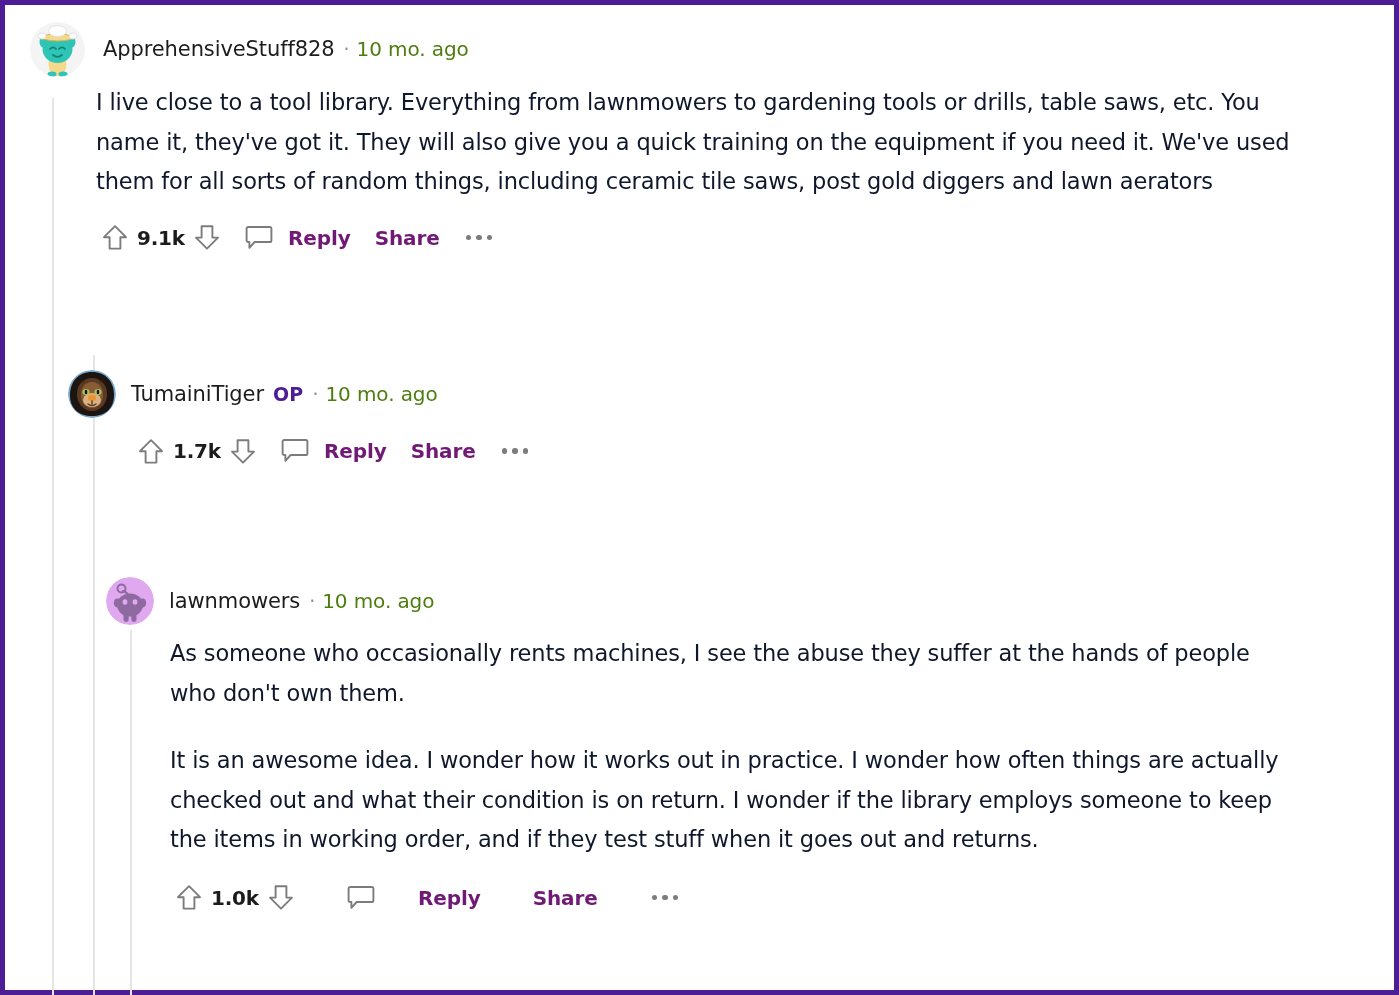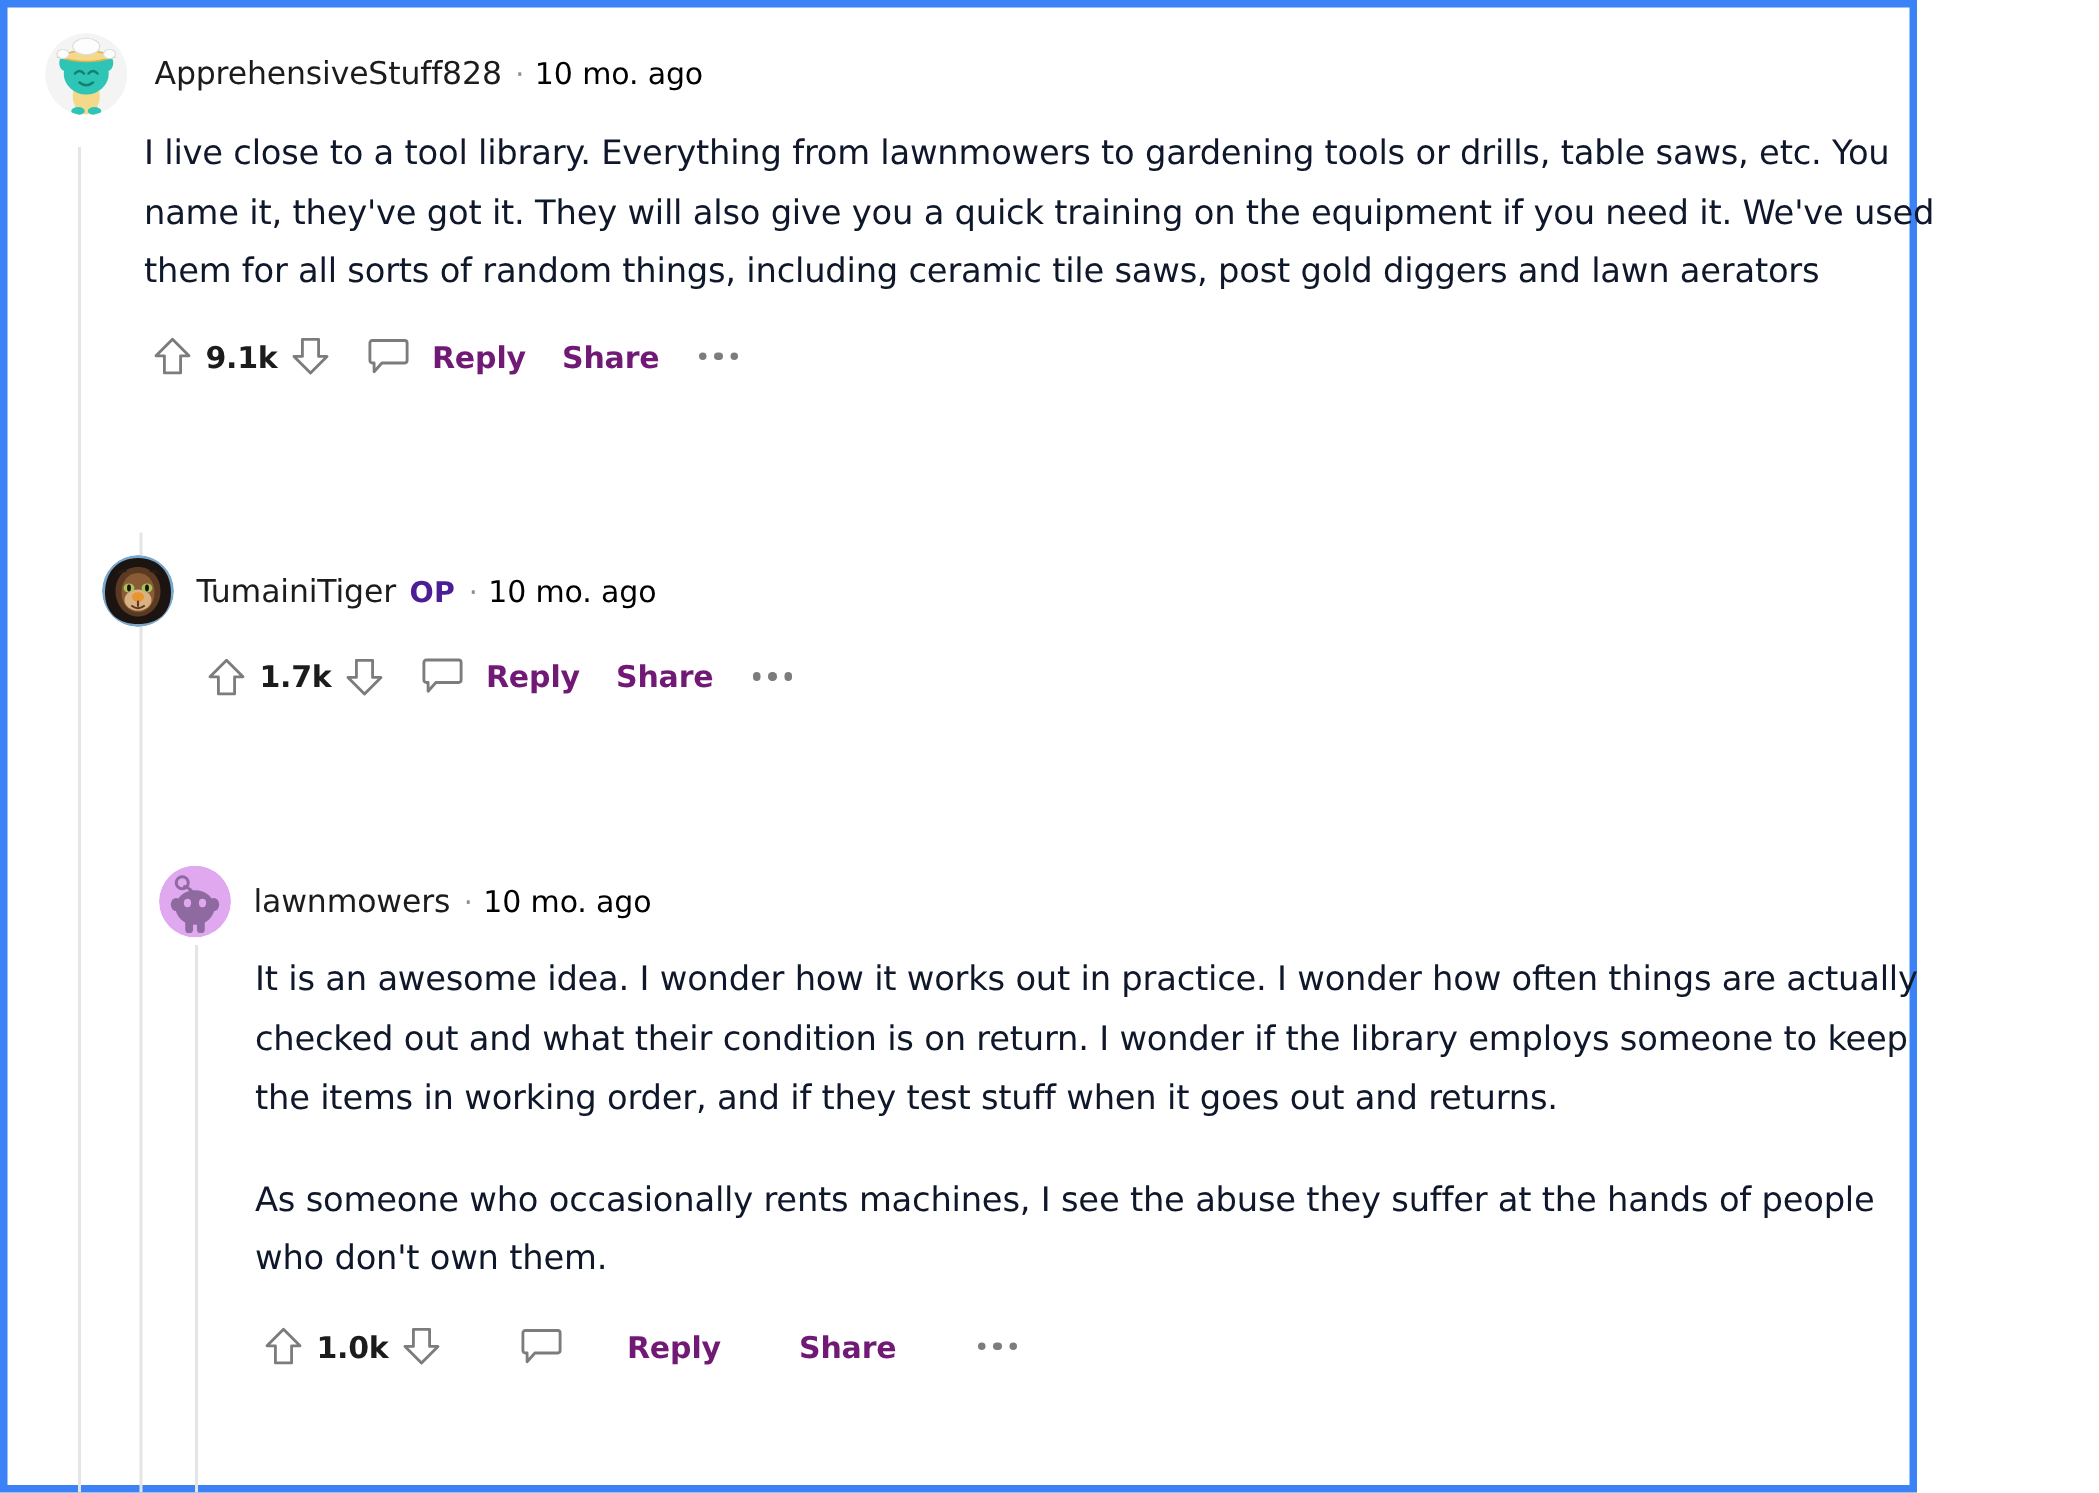--- a/index.html
+++ b/index.html
@@ -10,24 +10,24 @@
   body {
     width: 1399px;
     height: 995px;
     font-family: "DejaVu Sans", "Liberation Sans", sans-serif;
     -webkit-font-smoothing: antialiased;
     overflow: hidden;
   }
   .page-frame {
     position: absolute;
     left: 0; top: 0;
-    width: 1278px;
+    width: 1399px;
     height: 995px;
     box-sizing: border-box;
-    border: 5px solid #3b82f6;
+    border: 5px solid #4c1d95;
     background: #ffffff;
   }
   .thread-root {
     position: absolute;
     left: 5px; top: 5px;
     width: 1389px;
     height: 985px;
     overflow: hidden;
   }
 
@@ -77,21 +77,21 @@
     margin-left: 9px;
     letter-spacing: 0.2px;
   }
   .meta-dot {
     color: #8d8d8d;
     font-size: 19px;
     margin: 0 7px 0 9px;
   }
   .timestamp {
     font-size: 20px;
-    color: #000000;
+    color: #4d7c0f;
     letter-spacing: -0.1px;
   }
 
   .comment-body {
     font-size: 22.5px;
     line-height: 39.5px;
     color: #0f172a;
     letter-spacing: -0.15px;
   }
   .comment-body p {
@@ -312,22 +312,22 @@
           </svg>
         </span>
         <span class="author-line">
           <span class="author-name">lawnmowers</span>
           <span class="meta-dot">·</span>
           <span class="timestamp">10 mo. ago</span>
         </span>
       </div>
 
       <div class="comment-body">
+        <p>As someone who occasionally rents machines, I see the abuse they suffer at the hands of people who don't own them.</p>
         <p>It is an awesome idea. I wonder how it works out in practice. I wonder how often things are actually checked out and what their condition is on return. I wonder if the library employs someone to keep the items in working order, and if they test stuff when it goes out and returns.</p>
-        <p>As someone who occasionally rents machines, I see the abuse they suffer at the hands of people who don't own them.</p>
       </div>
 
       <div class="actions">
         <span class="vote-group">
           <span class="icon-btn">
             <svg width="26" height="27" viewBox="0 0 26 27" aria-hidden="true">
               <path d="M13 2.2 L24 13.2 H18.4 V24.6 H7.6 V13.2 H2 Z" fill="none" stroke="#7c7c7c" stroke-width="1.9" stroke-linejoin="round"></path>
             </svg>
           </span>
           <span class="score">1.0k</span>

